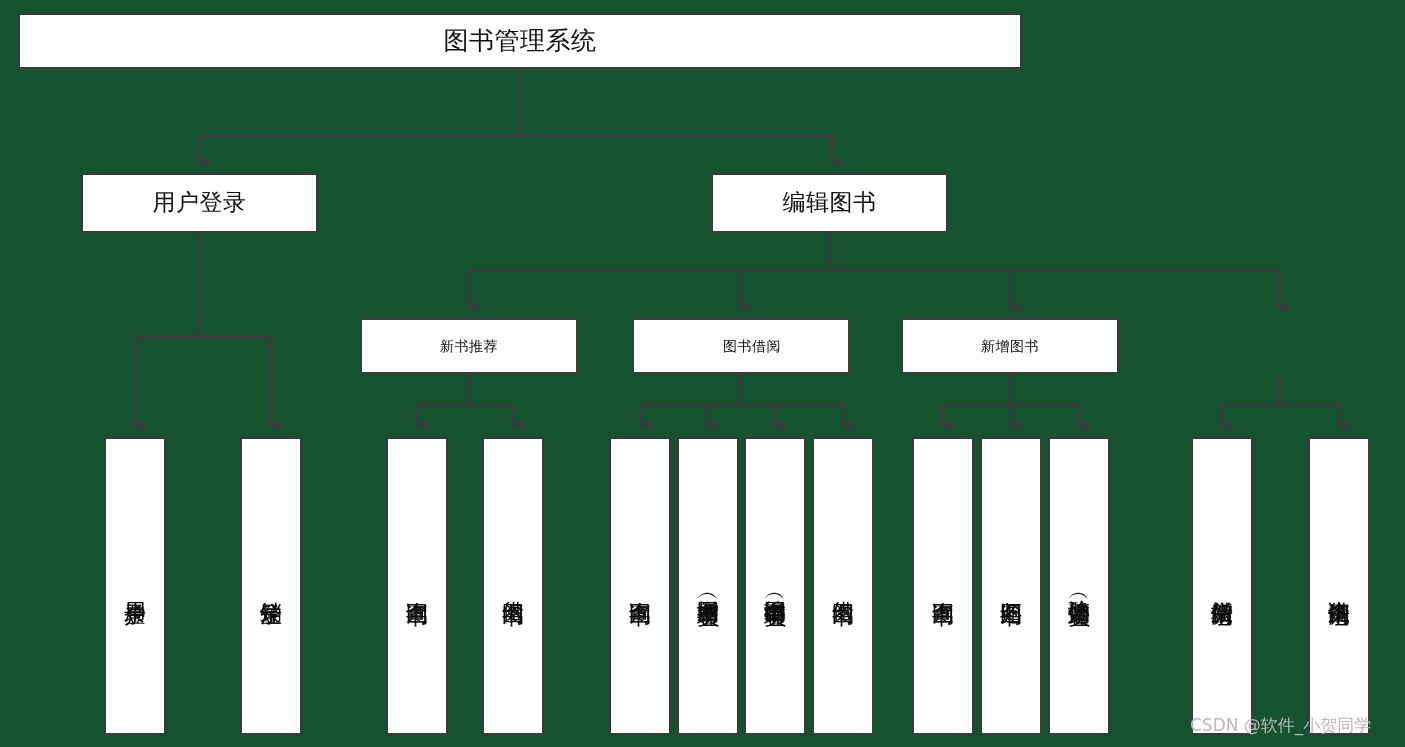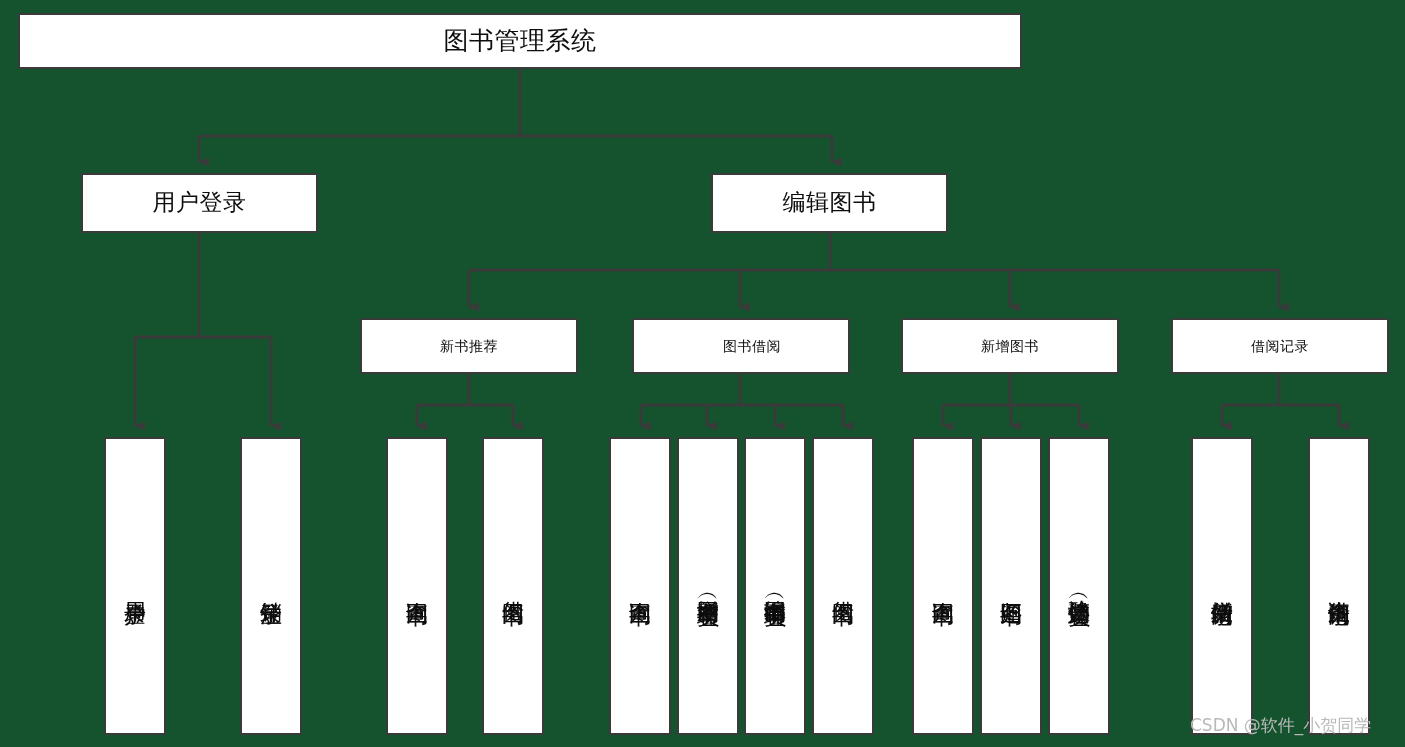--- a/index.html
+++ b/index.html
@@ -149,23 +149,20 @@
   </div>
 
   <div class="node level-2" style="left:632px; top:318px; width:218px; height:56px;padding-left:22px;">
     <span class="label">图书借阅</span>
   </div>
 
   <div class="node level-2" style="left:901px; top:318px; width:218px; height:56px;">
     <span class="label">新增图书</span>
   </div>
 
-  <div class="node level-2" style="left:1171px; top:318px; width:218px; height:56px;">
-    <span class="label">借阅记录</span>
-  </div>
 
   <div class="node leaf" style="left:104px; top:437px; width:62px; height:298px;">
     <span class="label">用户登录</span>
   </div>
 
   <div class="node leaf" style="left:240px; top:437px; width:62px; height:298px;">
     <span class="label">注销登录</span>
   </div>
 
   <div class="node leaf" style="left:386px; top:437px; width:62px; height:298px;">

